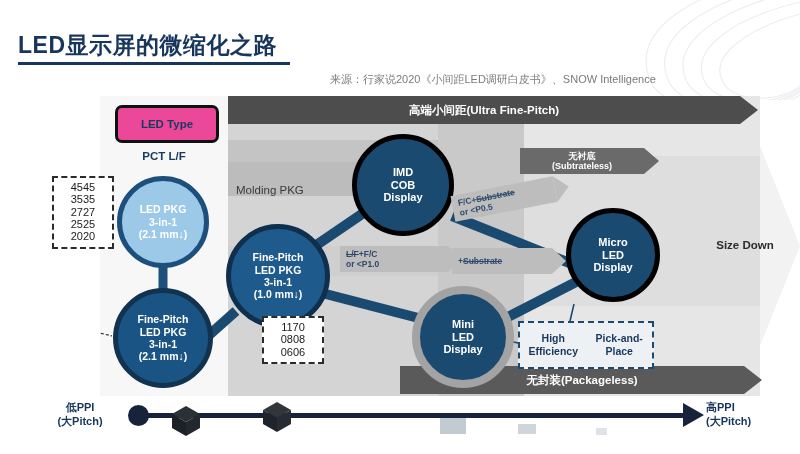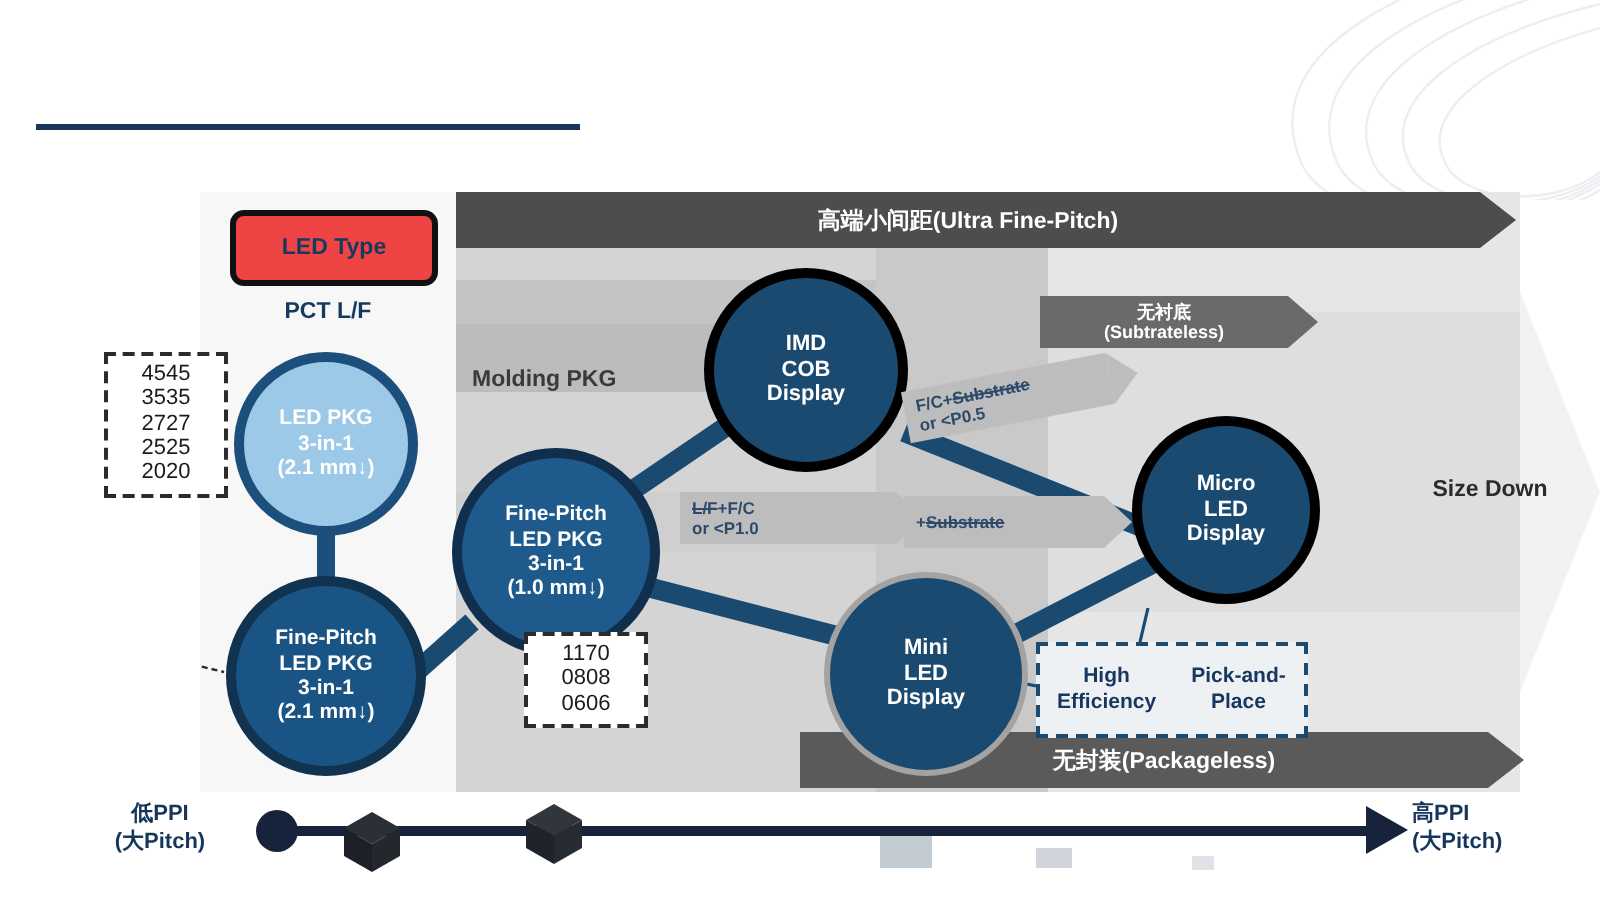--- a/index.html
+++ b/index.html
@@ -107,32 +107,32 @@
   }
   .strike{text-decoration:line-through;}
 
   .trans-fc{left:352px;top:90px;width:104px;transform:rotate(-11deg);}
   .trans-lf{left:240px;top:150px;width:108px;}
   .trans-sub{left:352px;top:152px;width:100px;}
 
   
   .ledtype{
     position:absolute;left:15px;top:9px;width:98px;height:32px;
-    background:#ef4444;border:3px solid #111;border-radius:7px;
+    background:#ec4899;border:3px solid #111;border-radius:7px;
     display:flex;align-items:center;justify-content:center;
     font-size:11.5px;font-weight:bold;color:#16395f;
   }
 
   .pct{
     position:absolute;left:15px;top:54px;width:98px;text-align:center;
     font-size:11.5px;font-weight:bold;color:#16395f;
   }
   .molding{
     position:absolute;left:136px;top:88px;width:96px;
-    font-size:11.5px;font-weight:bold;color:#3a3a3a;
+    font-size:11.5px;font-weight:normal;color:#3a3a3a;
   }
 
   
   .numbox{
     position:absolute;border:2px dashed #2b2b2b;background:#ffffff;
     padding:3px 6px 4px 6px;
     font-size:11px;color:#1b1b1b;line-height:1.12;text-align:center;font-weight:normal;
   }
 
   
@@ -154,21 +154,21 @@
   .n-fp10{
     left:126px;top:128px;width:104px;height:104px;
     background:#1e5a8c;border:5px solid #0f2f4c;color:#ffffff;font-size:10.5px;
   }
   .n-imd{
     left:252px;top:38px;width:102px;height:102px;
     background:#1b4a71;border:5px solid #000000;color:#ffffff;font-size:11px;
   }
   .n-mini{
     left:312px;top:190px;width:102px;height:102px;
-    background:#1b4a71;border:3px solid #a3a3a3;color:#ffffff;font-size:11px;
+    background:#1b4a71;border:8px solid #a3a3a3;color:#ffffff;font-size:11px;
   }
   .n-micro{
     left:466px;top:112px;width:94px;height:94px;
     background:#1b4a71;border:5px solid #000000;color:#ffffff;font-size:11px;
   }
 
   
   .heff{
     position:absolute;left:418px;top:225px;width:132px;height:44px;
     background:#eef1f4;border:2px dashed #1b4a71;
@@ -244,21 +244,23 @@
       <g fill="none" stroke="#eceef1" stroke-width="1.2">
         <path d="M360,-30 C250,-10 190,30 210,80 C225,118 320,120 360,95"></path>
         <path d="M360,-20 C265,0 210,36 228,80 C242,114 325,116 360,92"></path>
         <path d="M360,-10 C280,8 230,42 246,80 C258,110 330,112 360,90"></path>
         <path d="M360,2 C295,18 250,48 264,80 C274,106 334,108 360,88"></path>
         <path d="M360,14 C310,28 270,54 282,80 C290,102 338,104 360,86"></path>
       </g>
     </svg>
   </div>
 
+  <div class="title">LED显示屏的微缩化之路</div>
   <div class="title-rule"></div>
+  <div class="source">来源：行家说2020《小间距LED调研白皮书》、SNOW Intelligence</div>
 
   <div class="logo">
     <div class="logo-top">
       <span class="logo-mark"></span>
       <span class="logo-text">行家说</span>
     </div>
     <div class="logo-sub">HANGJIANET.COM</div>
   </div>
 
   <div class="board">

